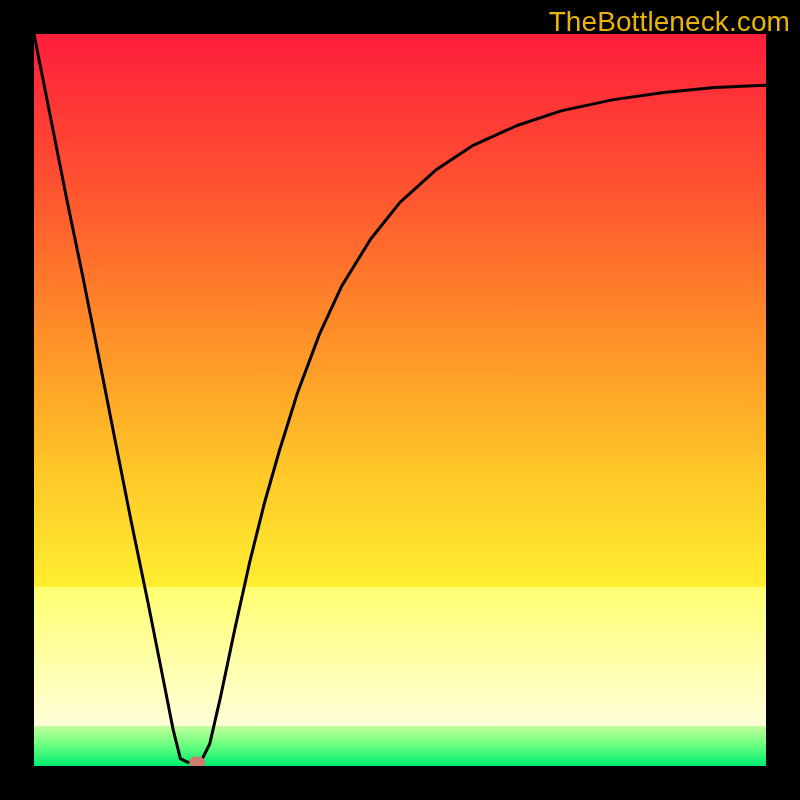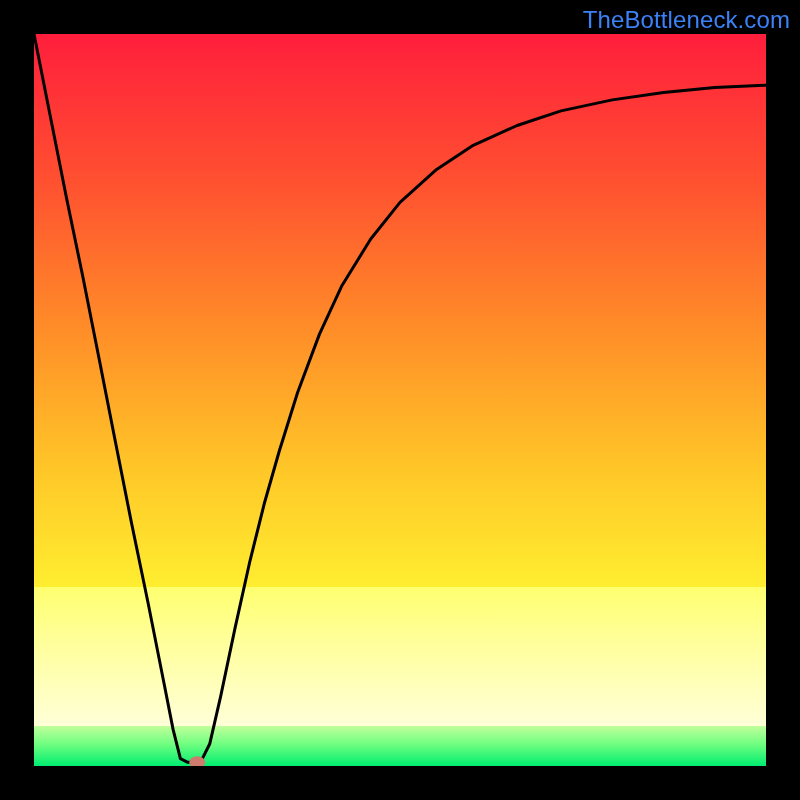--- a/index.html
+++ b/index.html
@@ -22,22 +22,22 @@
     left: 34px;
     top: 34px;
     width: 732px;
     height: 732px;
     overflow: hidden;
   }
   .attribution {
     position: absolute;
     top: 6px;
     right: 10px;
-    color: #3b82f6;
-    font-size: 24px;
+    color: #eab308;
+    font-size: 28px;
     font-weight: 500;
     letter-spacing: 0.1px;
   }
   svg {
     display: block;
   }
 </style>
 </head>
 <body>
 

